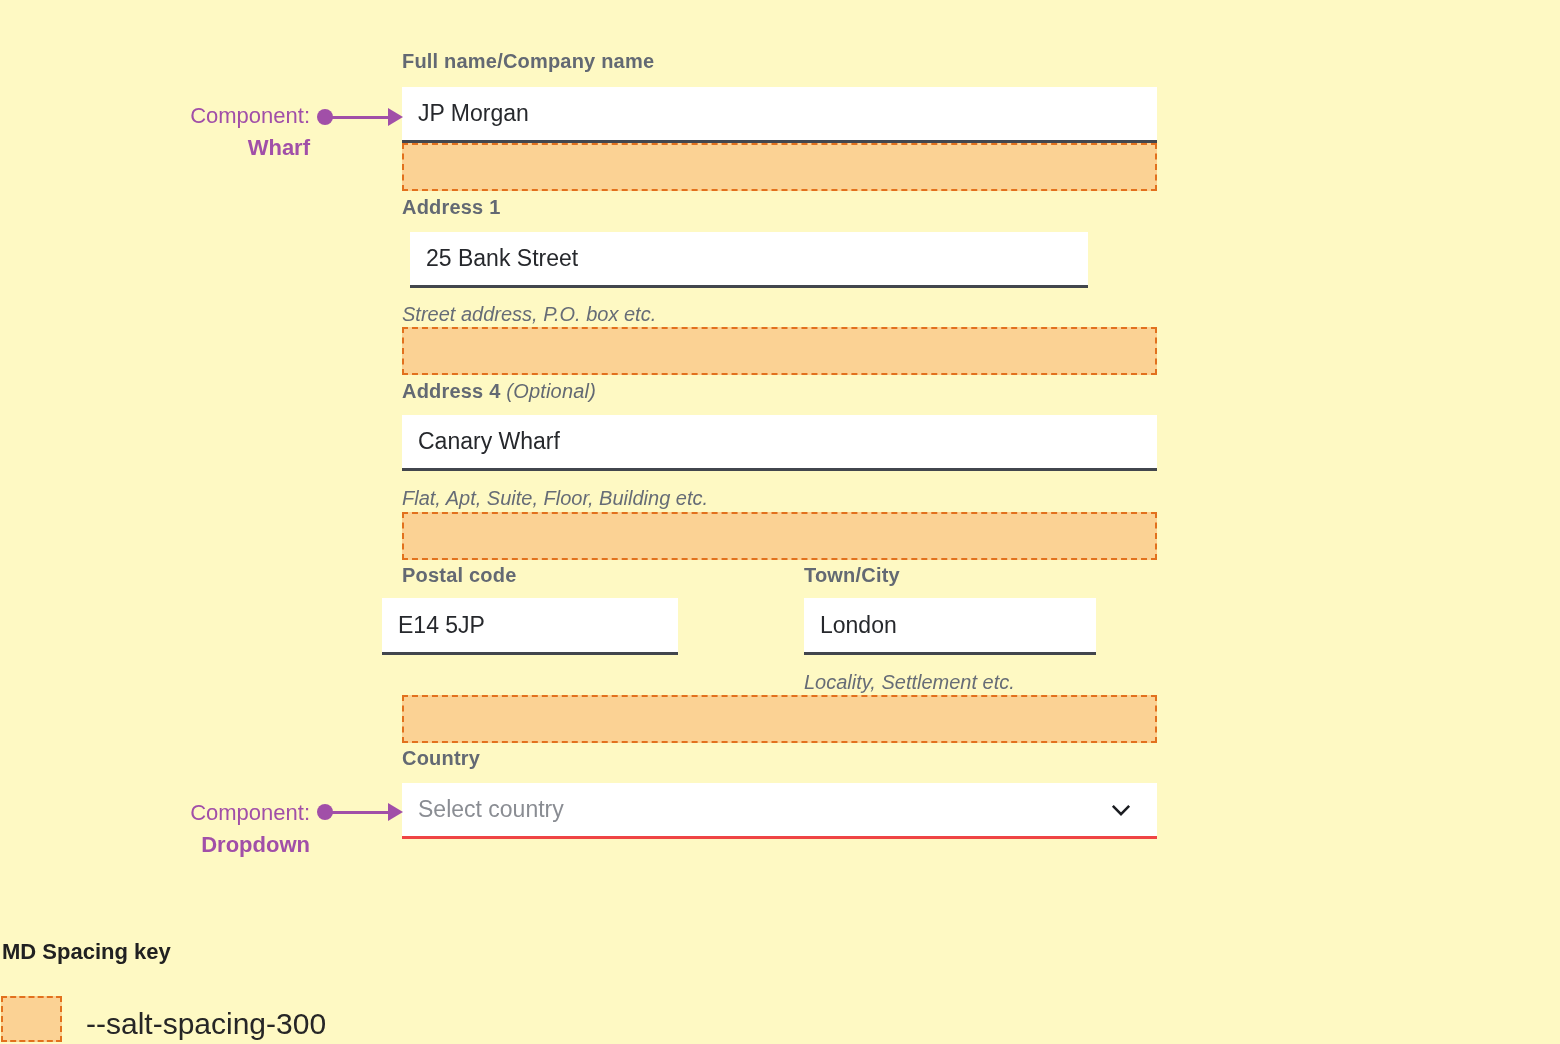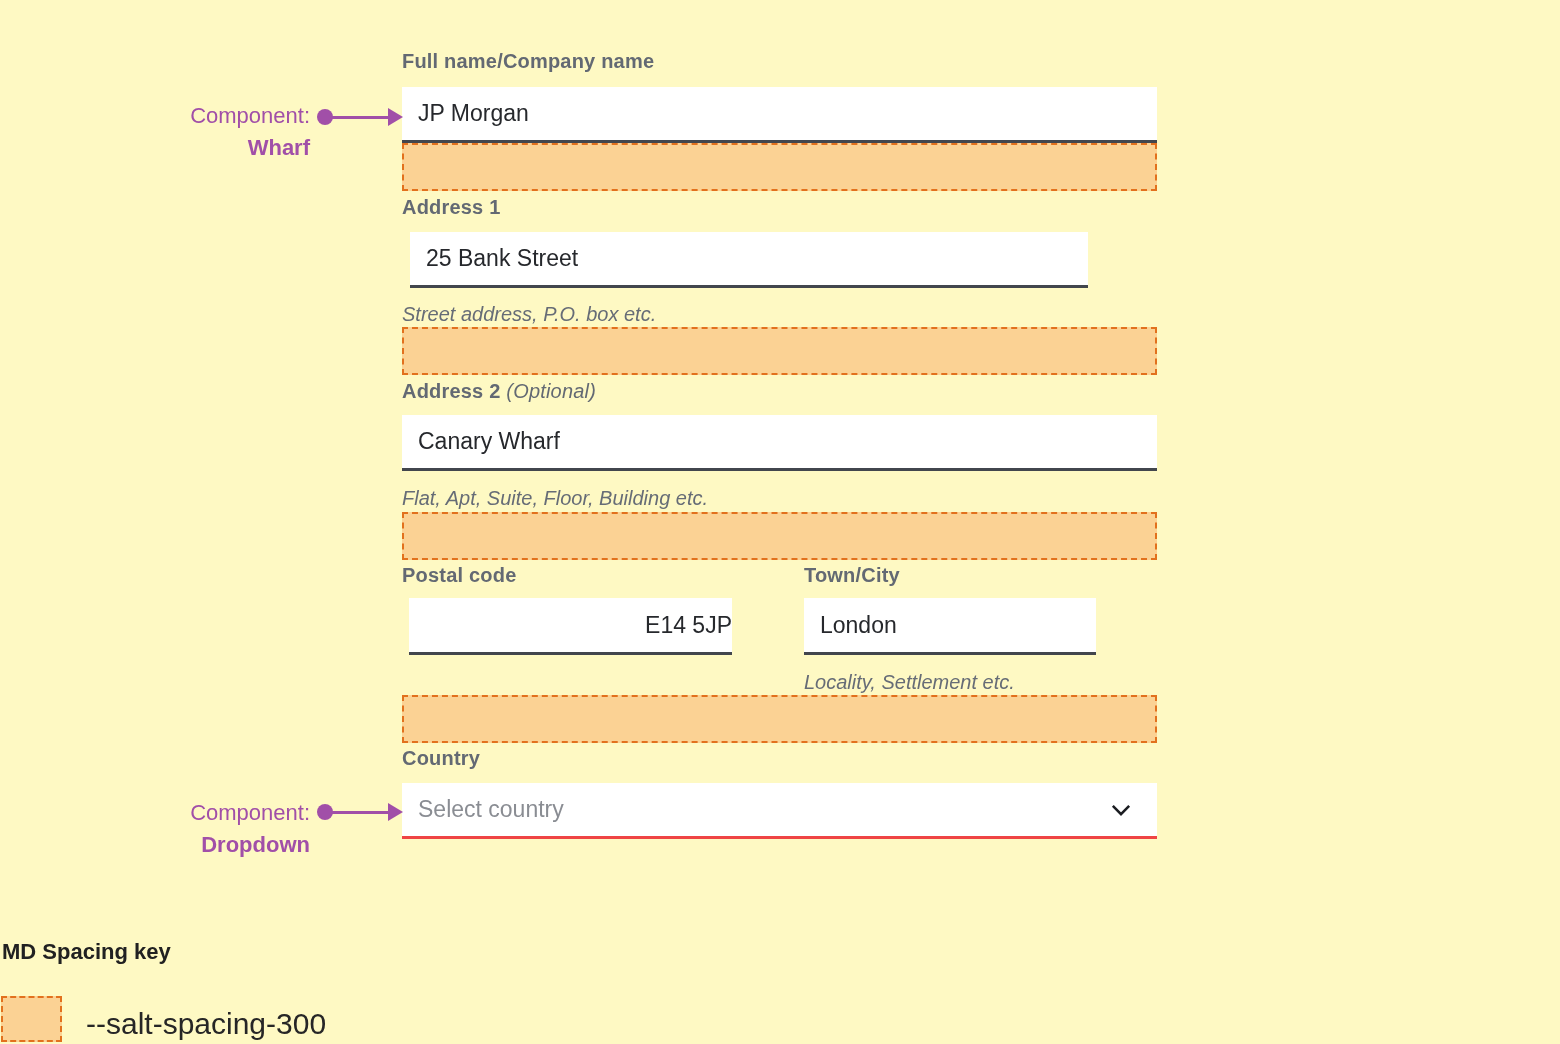--- a/index.html
+++ b/index.html
@@ -44,21 +44,21 @@
     border-bottom: 3px solid #42464d;
     color: #26282c;
     font-family: "Liberation Sans", sans-serif;
     font-size: 23px;
     padding: 0 0 0 16px;
     outline: none;
   }
   #input-fullname { left: 402px; top:  87px; width: 755px; height: 56px; }
   #input-address1 { left: 402px; top: 232px; width: 678px; height: 56px; margin-left: 8px; }
   #input-address2 { left: 402px; top: 415px; width: 755px; height: 56px; }
-  #input-postal   { left: 409px; top: 598px; width: 323px; height: 57px; text-align: right; }
+  #input-postal   { left: 382px; top: 598px; width: 296px; height: 57px; }
   #input-town     { left: 804px; top: 598px; width: 292px; height: 57px; }
 
   #label-fullname { left: 402px; top:  50px; }
   #label-address1 { left: 402px; top: 196px; }
   #label-address2 { left: 402px; top: 380px; }
   #label-postal   { left: 402px; top: 564px; }
   #label-town     { left: 804px; top: 564px; }
   #label-country  { left: 402px; top: 747px; }
 
   #helper-address1 { left: 402px; top: 303px; }
@@ -181,21 +181,21 @@
   <div class="f-label" id="label-fullname">Full name/Company name</div>
   <input class="f-input" id="input-fullname" type="text" value="JP Morgan" style="">
   <div class="spacing-band" id="band-1"></div>
 
   <div class="f-label" id="label-address1">Address 1</div>
   <input class="f-input" id="input-address1" type="text" value="25 Bank Street" style="">
   <div class="f-helper" id="helper-address1">Street address, P.O. box etc.</div>
   <div class="spacing-band" id="band-2"></div>
 
   <div class="f-label" id="label-address2">
-    <span>Address 2</span>
+    <span>Address 4</span>
     <span class="optional">(Optional)</span>
   </div>
   <input class="f-input" id="input-address2" type="text" value="Canary Wharf" style="">
   <div class="f-helper" id="helper-address2">Flat, Apt, Suite, Floor, Building etc.</div>
   <div class="spacing-band" id="band-3"></div>
 
   <div class="f-label" id="label-postal">Postal code</div>
   <div class="f-label" id="label-town">Town/City</div>
   <input class="f-input" id="input-postal" type="text" value="E14 5JP" style="">
   <input class="f-input" id="input-town" type="text" value="London" style="">

